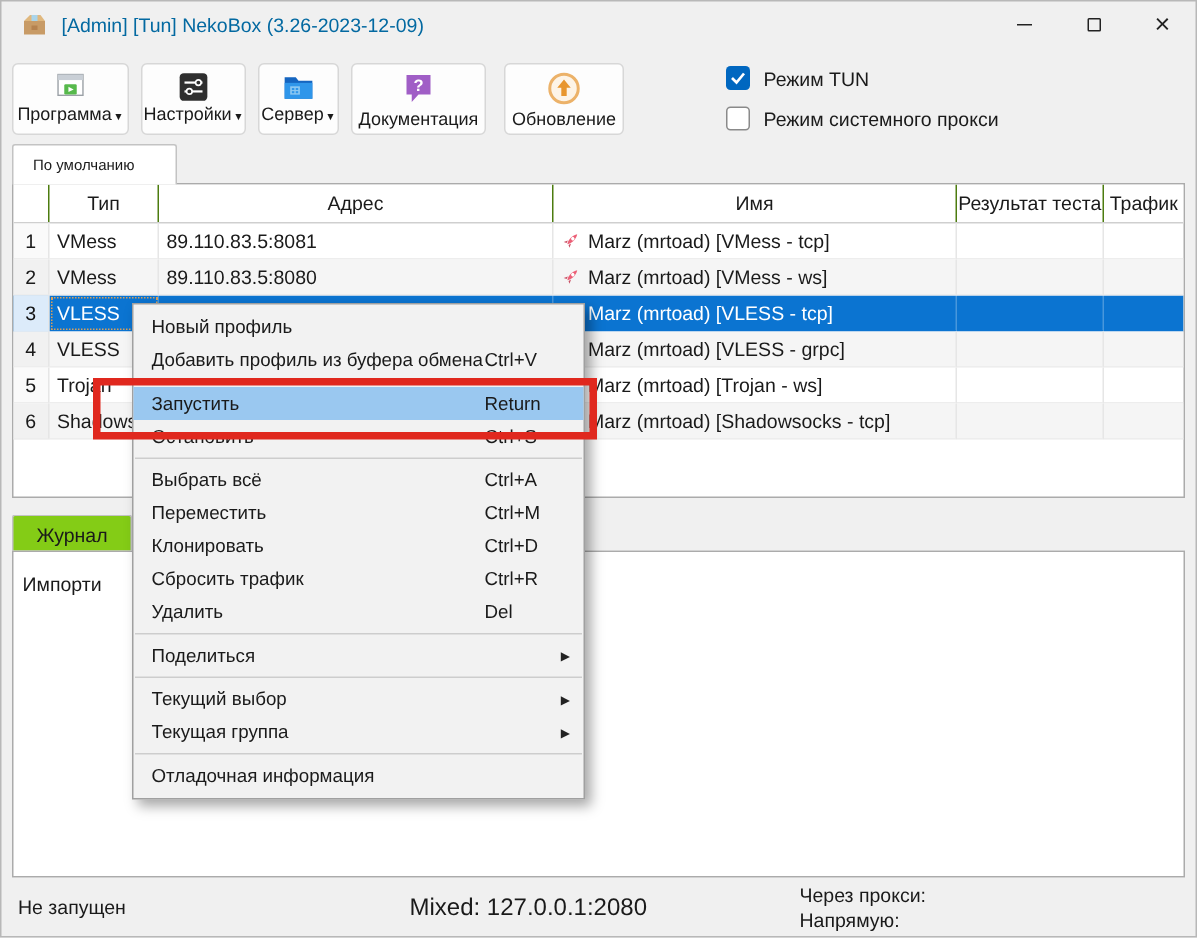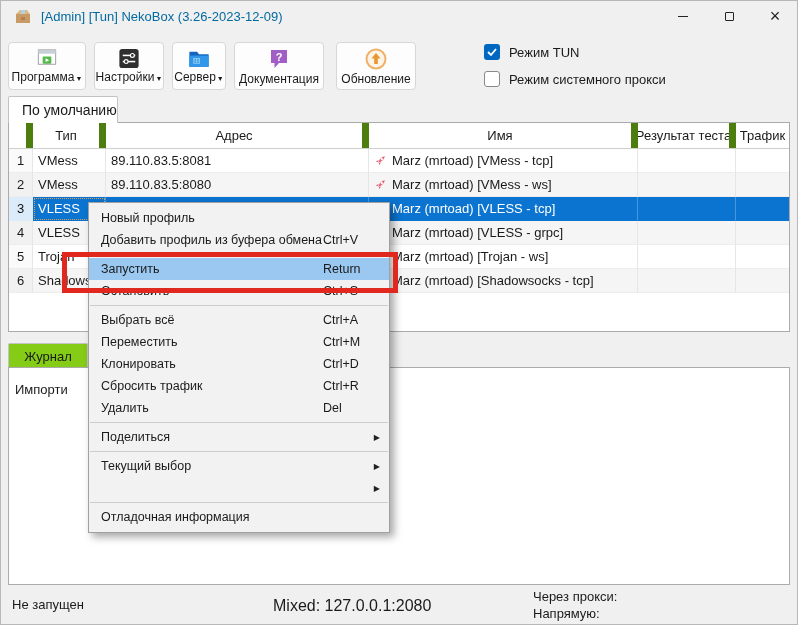--- a/index.html
+++ b/index.html
@@ -33,27 +33,27 @@
   .checks { position:absolute; left:484px; top:44px; }
   .checkrow { display:flex; align-items:center; margin-bottom:11px; }
   .cbox { width:16px; height:16px; border-radius:3px; margin-right:9px; display:flex; align-items:center; justify-content:center; }
   .cbox.on { background:var(--chk); }
   .cbox.off { background:#fff; border:1px solid #8a8a8a; }
   .checkrow .clbl { font-size:13px; }
   
   .grouptab {
     position:absolute; top:96px; left:8px; width:110px; height:27px; z-index:2;
     background:#fff; border:1px solid #c3c3c3; border-bottom:none; border-radius:2px 2px 0 0;
-    font-size:14px; display:flex; align-items:center; padding-left:13px;
+    font-size:10px; display:flex; align-items:center; padding-left:13px;
   }
   
   .tablewrap { position:absolute; top:122px; left:8px; width:782px; height:210px; background:#fff; border:1px solid #ababab; overflow:hidden; }
   .thead, .trow { display:grid; grid-template-columns:24px 73px 263px 269px 98px auto; }
   .thead { height:26px; background:#fff; border-bottom:1px solid #cfcfcf; }
-  .thead .hcell { font-size:13px; display:flex; align-items:center; justify-content:center; border-right:7px solid #4d7c0f; white-space:nowrap; overflow:hidden; }
+  .thead .hcell { font-size:13px; display:flex; align-items:center; justify-content:center; border-right:1px solid #4d7c0f; white-space:nowrap; overflow:hidden; }
   .thead .hcell.last { border-right:none; }
   .trow { height:24px; }
   .trow:nth-child(even) { background:#f5f5f5; }
   .trow .cell { font-size:13px; display:flex; align-items:center; padding-left:5px; border-right:1px solid #e6e6e6; border-bottom:1px solid #ededed; white-space:nowrap; overflow:hidden; }
   .trow .cell.num { justify-content:center; padding-left:0; background:#fafafa; }
   .trow:nth-child(even) .cell.num { background:#f1f1f1; }
   .trow.sel { background:var(--sel); color:#fff; }
   .trow.sel .cell { border-right-color:rgba(255,255,255,.25); border-bottom-color:transparent; }
   .trow.sel .cell.num { background:#dcebfa; color:#111; border-right-color:#e6e6e6; }
   .trow.sel .cell.ctype { outline:1px dotted #d9a05b; outline-offset:-2px; }
@@ -357,20 +357,21 @@
       <span class="mshort"></span>
       <span class="marrow">▶</span>
     </div>
     <div class="msep"></div>
     <div class="mitem">
       <span class="mlabel">Текущий выбор</span>
       <span class="mshort"></span>
       <span class="marrow">▶</span>
     </div>
     <div class="mitem">
+      <span class="mlabel">Текущая группа</span>
       <span class="mshort"></span>
       <span class="marrow">▶</span>
     </div>
     <div class="msep"></div>
     <div class="mitem">
       <span class="mlabel">Отладочная информация</span>
       <span class="mshort"></span>
     </div>
   </div>
 

